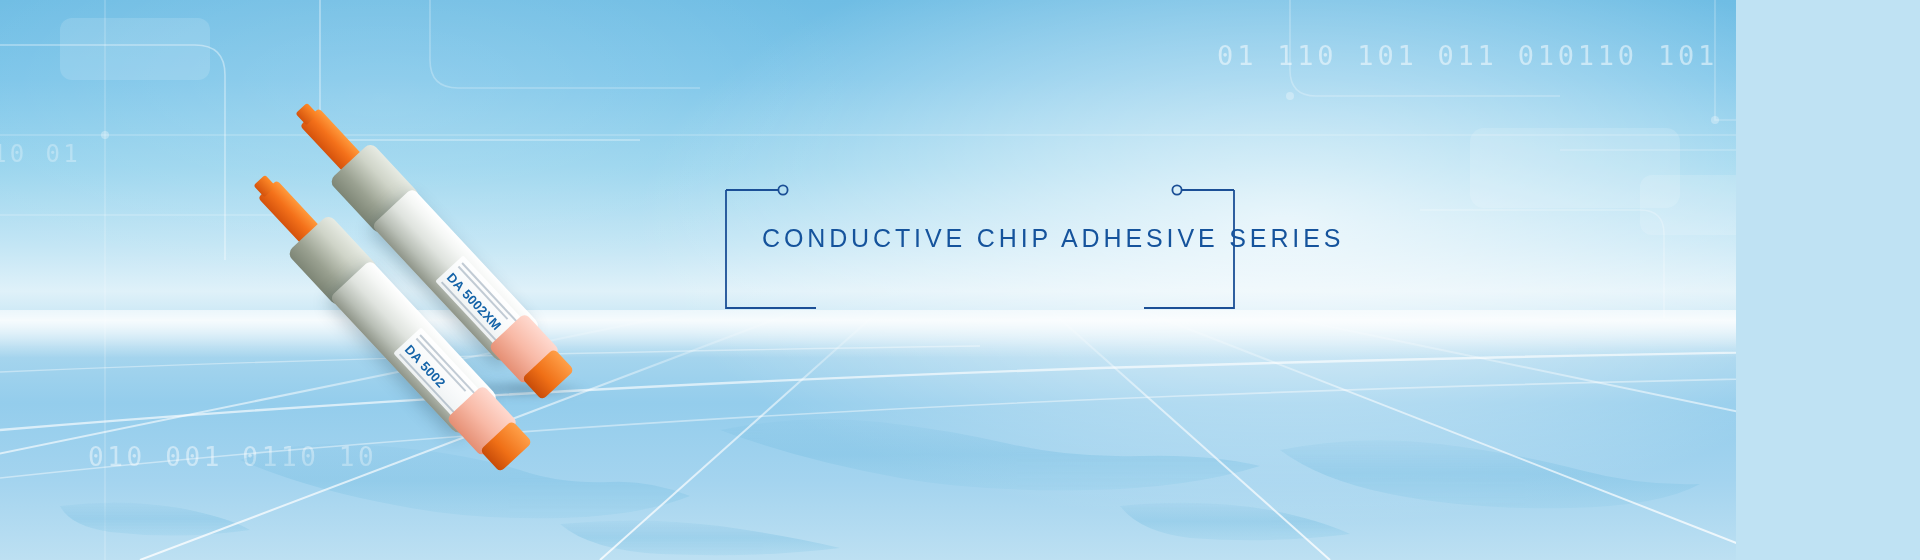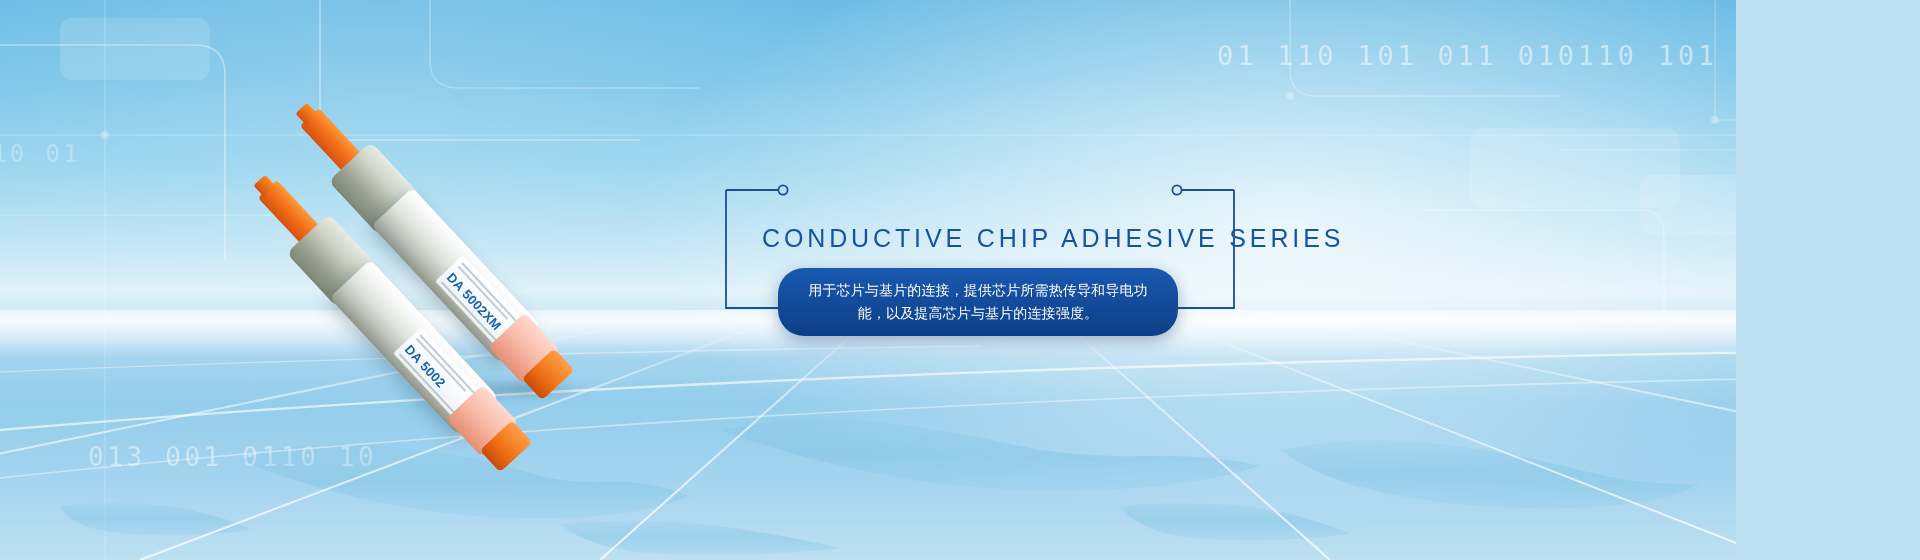--- a/index.html
+++ b/index.html
@@ -225,21 +225,21 @@
     </g>
     <g fill="rgba(255,255,255,0.14)">
       <rect x="1470" y="128" width="210" height="80" rx="14"></rect>
       <rect x="1640" y="175" width="150" height="60" rx="12"></rect>
       <rect x="60" y="18" width="150" height="62" rx="12"></rect>
     </g>
   </svg>
 
   <div class="binary" id="binary-top-right">01  110  101  011  010110  101</div>
   <div class="binary" id="binary-mid-left">10   01</div>
-  <div class="binary" id="binary-bottom-left">013   001   0110   10</div>
+  <div class="binary" id="binary-bottom-left">010   001   0110   10</div>
 
   <div class="ground">
     <div class="horizon-glow"></div>
 
     <svg width="1920" height="250" viewBox="0 0 1920 250">
       <defs>
         <linearGradient id="gndFade" x1="0" y1="0" x2="0" y2="1">
           <stop offset="0%" stop-color="#ffffff" stop-opacity="0.04"></stop>
           <stop offset="35%" stop-color="#ffffff" stop-opacity="0.55"></stop>
           <stop offset="100%" stop-color="#ffffff" stop-opacity="0.80"></stop>
@@ -336,18 +336,15 @@
 
         <path d="M462 22 L514 22"></path>
         <path d="M514 22 L514 140 L424 140"></path>
       </g>
       <circle cx="63" cy="22" r="4.6" fill="none" stroke="#1b4f96" stroke-width="1.8"></circle>
       <circle cx="457" cy="22" r="4.6" fill="none" stroke="#1b4f96" stroke-width="1.8"></circle>
     </svg>
 
     <div id="title-en">CONDUCTIVE CHIP ADHESIVE SERIES</div>
 
-    <div id="desc-box">
-      <div id="desc-text">用于芯片与基片的连接，提供芯片所需热传导和导电功能，以及提高芯片与基片的连接强度。</div>
-    </div>
   </div>
 
 </div>
 
 </body></html>

